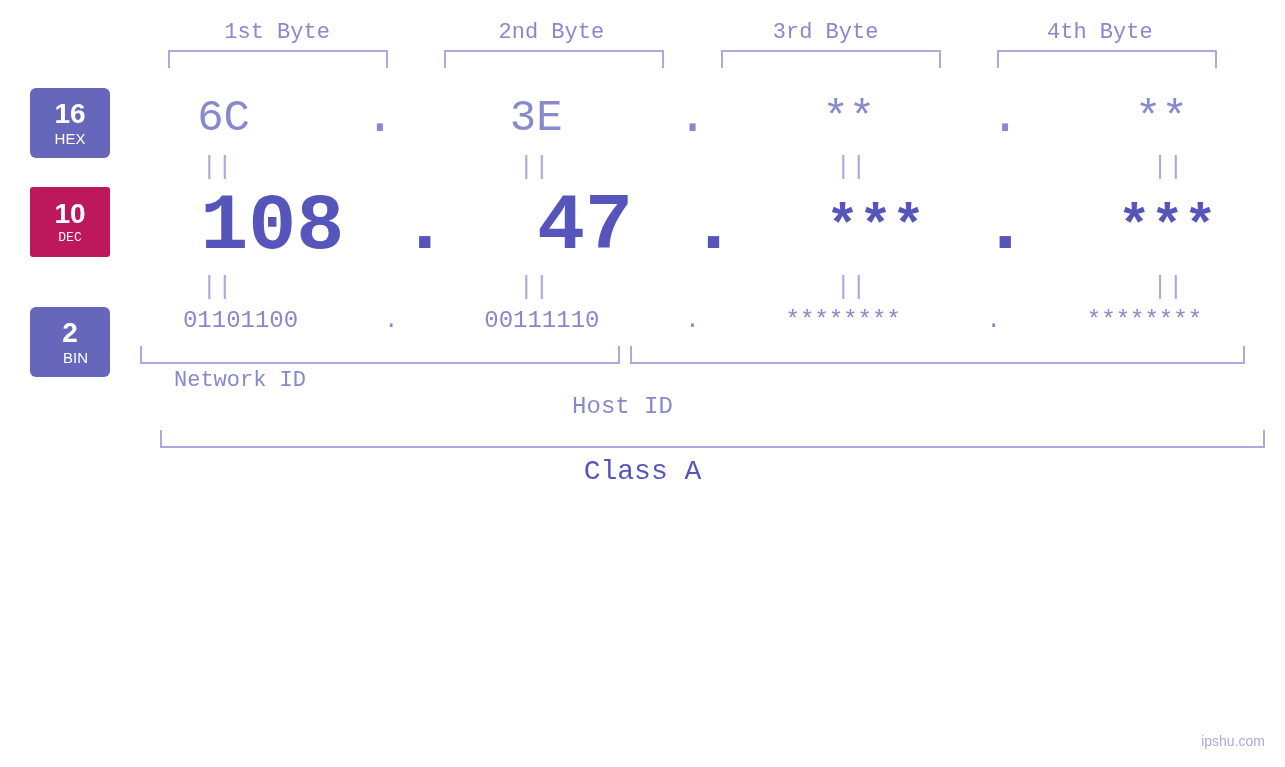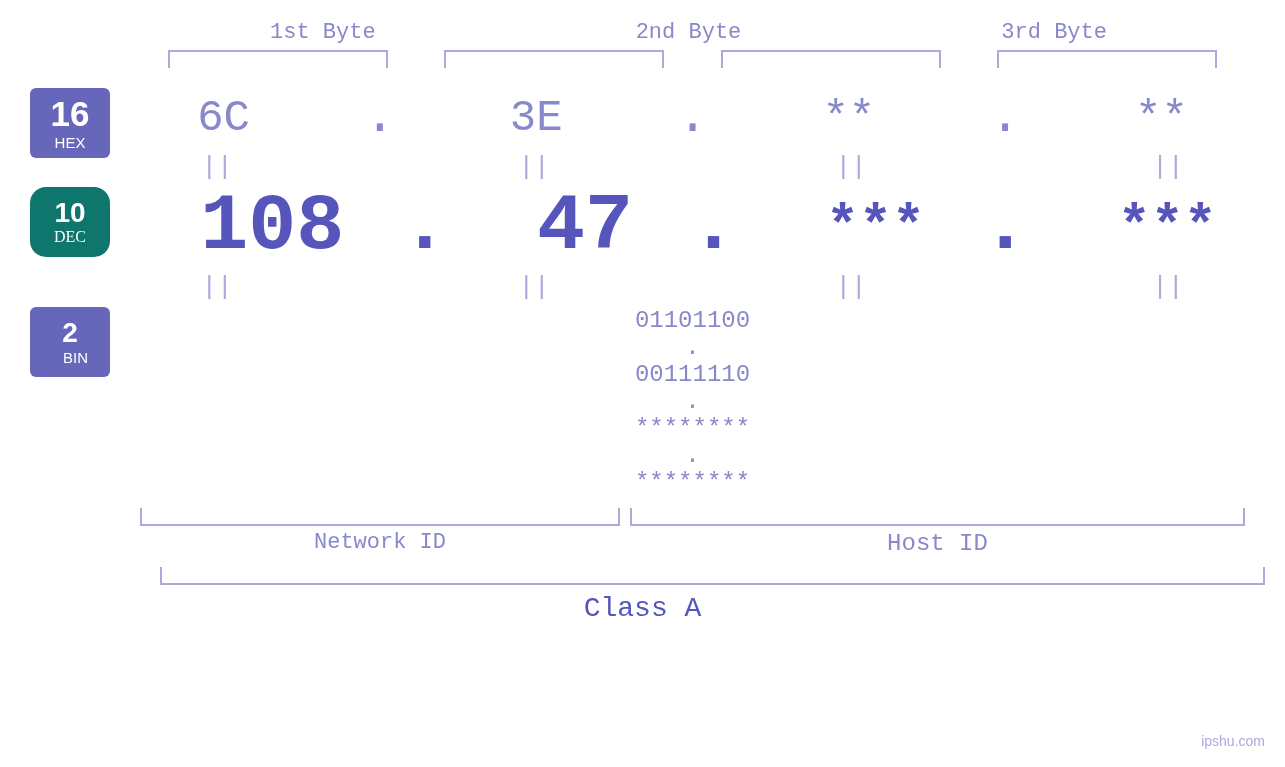--- a/index.html
+++ b/index.html
@@ -157,32 +157,33 @@
   </style>
 </head>
 <body>
 
 <div class="page">
 
   <div class="byte-headers">
     <div class="byte-label">1st Byte</div>
     <div class="byte-label">2nd Byte</div>
     <div class="byte-label">3rd Byte</div>
+    <div class="byte-label">4th Byte</div>
   </div>
 
   <div class="top-brackets">
     <div class="bracket-top"></div>
     <div class="bracket-top"></div>
     <div class="bracket-top"></div>
     <div class="bracket-top"></div>
   </div>
 
   <div style="position:relative; width:100%; margin-top: 20px;">
     <div class="base-badge badge-hex" style="position:absolute; left:30px; top:0; background:#6666bb; color:white; border-radius:6px; width:80px; height:70px; display:flex; flex-direction:column; align-items:center; justify-content:center;">
-      <span class="base-num" style="font-size:35px; font-weight:bold; font-family:Arial,sans-serif;">16</span>
+      <span class="base-num" style="font-size:28px; font-weight:bold; font-family:Arial,sans-serif;">16</span>
       <span class="base-name" style="font-size:15px; font-family:Arial,sans-serif;">HEX</span>
     </div>
     <div style="display:flex; align-items:center; padding-left:140px; padding-right:40px; justify-content:space-around;">
       <span class="hex-val">6C</span>
       <span class="hex-dot">.</span>
       <span class="hex-val">3E</span>
       <span class="hex-dot">.</span>
       <span class="hex-val">**</span>
       <span class="hex-dot">.</span>
       <span class="hex-val">**</span>
@@ -193,23 +194,23 @@
     <span class="eq-sign">||</span>
     <span style="width:40px;"></span>
     <span class="eq-sign">||</span>
     <span style="width:40px;"></span>
     <span class="eq-sign">||</span>
     <span style="width:40px;"></span>
     <span class="eq-sign">||</span>
   </div>
 
   <div style="position:relative; width:100%; margin-top: 5px;">
-    <div class="base-badge" style="position:absolute; left:30px; top:0; background:#0f766e; color:white; border-radius:16px; width:80px; height:70px; display:flex; flex-direction:column; align-items:center; justify-content:center;">
+    <div class="base-badge" style="position:absolute; left:30px; top:0; background:#be185d; color:white; border-radius:3px; width:80px; height:70px; display:flex; flex-direction:column; align-items:center; justify-content:center;">
       <span class="base-num" style="font-size:28px; font-weight:bold; font-family:Arial,sans-serif;">10</span>
-      <span class="base-name" style="font-size:16px; font-family:Liberation Serif, serif;">DEC</span>
+      <span class="base-name" style="font-size:13px; font-family:Liberation Mono, monospace;">DEC</span>
     </div>
     <div style="display:flex; align-items:center; padding-left:140px; padding-right:40px; justify-content:space-around;">
       <span class="dec-val">108</span>
       <span class="dec-dot">.</span>
       <span class="dec-val">47</span>
       <span class="dec-dot">.</span>
       <span class="dec-val" style="font-size:55px;">***</span>
       <span class="dec-dot">.</span>
       <span class="dec-val" style="font-size:55px;">***</span>
     </div>
@@ -223,40 +224,40 @@
     <span class="eq-sign">||</span>
     <span style="width:40px;"></span>
     <span class="eq-sign">||</span>
   </div>
 
   <div style="position:relative; width:100%; margin-top: 5px;">
     <div class="base-badge" style="position:absolute; left:30px; top:0; background:#6666bb; color:white; border-radius:6px; width:80px; height:70px; display:flex; flex-direction:column; align-items:center; justify-content:center;">
       <span class="base-num" style="font-size:28px; font-weight:bold; font-family:Arial,sans-serif;">2</span>
       <span class="base-name" style="font-size:15px; font-family:Arial,sans-serif;padding-left:11px;">BIN</span>
     </div>
-    <div style="display:flex; align-items:center; padding-left:140px; padding-right:40px; justify-content:space-around;flex-direction:column;">
+    <div style="display:flex; align-items:center; padding-left:140px; padding-right:40px; justify-content:space-around;">
       <span class="bin-val">01101100</span>
       <span class="bin-dot">.</span>
       <span class="bin-val">00111110</span>
       <span class="bin-dot">.</span>
       <span class="bin-val">********</span>
       <span class="bin-dot">.</span>
       <span class="bin-val">********</span>
     </div>
   </div>
 
   <div style="display:flex; width:100%; padding-left:140px; padding-right:40px; margin-top:12px;">
 
     <div style="border:2px solid #aaaadd; border-top:none; height:18px; width:480px;"></div>
     <div style="width:10px;"></div>
 
     <div style="border:2px solid #aaaadd; border-top:none; height:18px; flex:1;"></div>
   </div>
 
-  <div style="display:flex; width:100%; padding-left:140px; padding-right:40px; margin-top:4px;">
+  <div style="display:flex; width:100%; padding-right:40px; margin-top:4px;flex-direction:column;">
     <div style="width:480px; text-align:center; color:#8888cc; font-size:22px; font-family:'Courier New',Courier,monospace;">Network ID</div>
     <div style="width:10px;"></div>
     <div style="flex:1; text-align:center; color:#8888cc; font-size:24px; font-family:'Courier New',Courier,monospace;">Host ID</div>
   </div>
 
   <div style="width:calc(100% - 180px); margin-left:140px; border:2px solid #aaaadd; border-top:none; height:18px; margin-top:10px;"></div>
 
   <div class="class-label">Class A</div>
 
   <div class="watermark">ipshu.com</div>

